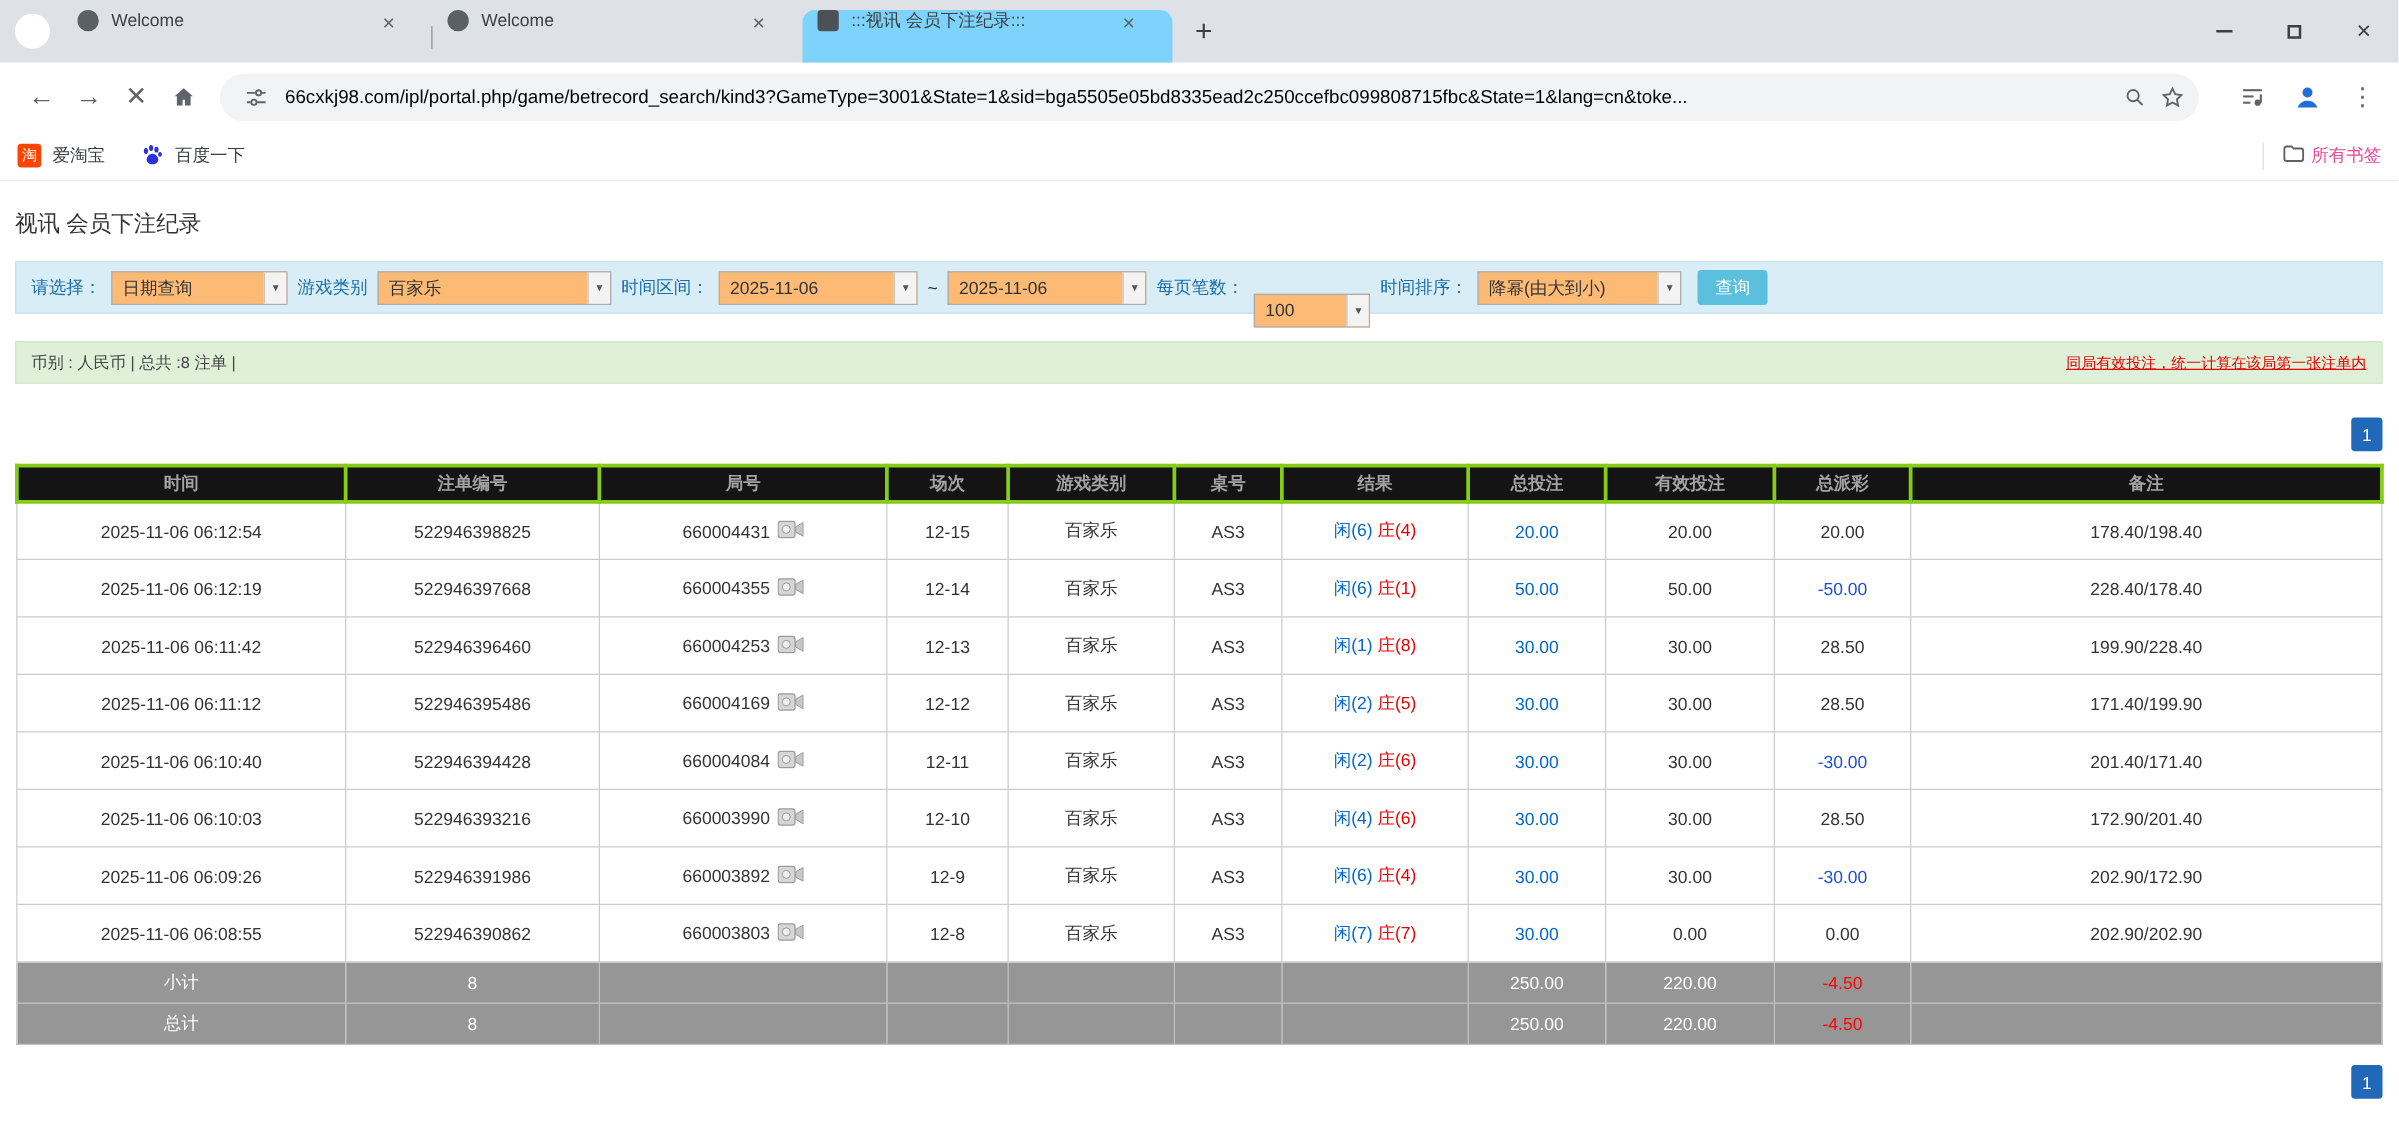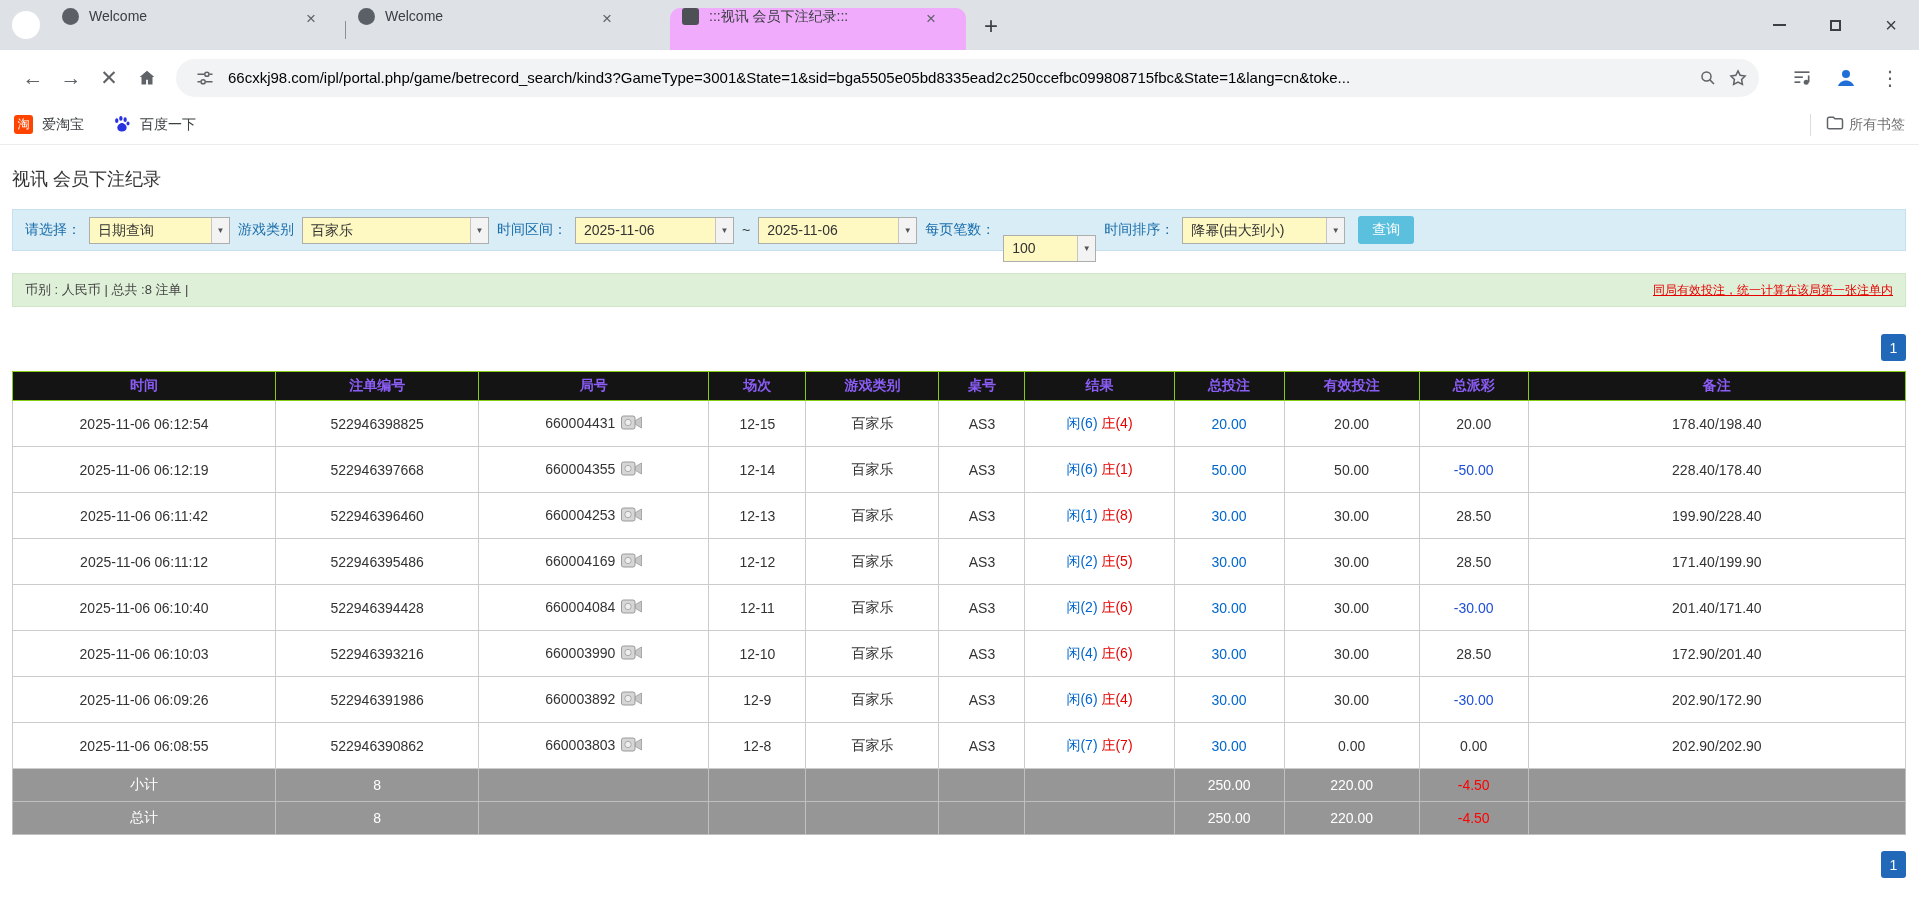--- a/index.html
+++ b/index.html
@@ -8,21 +8,21 @@
     font-family: "Liberation Sans", "DejaVu Sans", sans-serif;
     background: #fff;
     overflow: hidden;
   }
 
   
   .tabbar { height: 50px; background: #dee1e6; position: relative; display: flex; align-items: flex-end; }
   .tab-search-circle { position: absolute; left: 12px; top: 11px; width: 28px; height: 28px; border-radius: 50%; background: #fff; cursor: pointer; }
   .tabs { display: flex; align-items: flex-end; margin-left: 50px; height: 100%; }
   .tab { width: 296px; height: 42px; display: flex; align-items: flex-start; padding: 0 24px 0 12px; border-radius: 10px 10px 0 0; position: relative; cursor: pointer; }
-  .tab.active { background: #f0abfc; margin-left: 28px; }
+  .tab.active { background: #7dd3fc; }
   .tab.sep::after { content: ""; position: absolute; right: 0; top: 13px; width: 1px; height: 18px; background: #8a9097; }
   .favicon { width: 17px; height: 17px; border-radius: 50%; background: #5b6066; margin-right: 10px; flex: none; }
   .favicon.doc { border-radius: 3px; background: #4d5156; }
   .tab-label { flex: 1; font-size: 14px; color: #3c4043; white-space: nowrap; overflow: hidden; }
   .tab-close { width: 22px; height: 22px; display: flex; align-items: center; justify-content: center; font-size: 17px; color: #5f6368; border-radius: 50%; flex: none; cursor: pointer; }
   .newtab-btn { width: 34px; height: 34px; margin: 0 0 7px 8px; display: flex; align-items: center; justify-content: center; font-size: 24px; color: #3c4043; cursor: pointer; }
   .win-controls { position: absolute; right: 0; top: 0; height: 50px; display: flex; }
   .win-btn { width: 56px; height: 100%; display: flex; align-items: center; justify-content: center; cursor: pointer; }
   .min-glyph { width: 13px; height: 2px; background: #3c4043; }
   .max-glyph { width: 11px; height: 11px; border: 2px solid #3c4043; }
@@ -36,45 +36,45 @@
   .addr-icon { width: 30px; height: 30px; display: flex; align-items: center; justify-content: center; flex: none; cursor: pointer; }
   .right-icons { display: flex; align-items: center; gap: 14px; }
   .menu-dots { font-size: 20px; color: #5f6368; }
 
   
   .bookmarksbar { height: 40px; background: #fff; display: flex; align-items: center; padding: 0 14px; border-bottom: 1px solid #ececec; }
   .bookmark { display: flex; align-items: center; gap: 9px; font-size: 14px; color: #3c4043; margin-right: 28px; cursor: pointer; }
   .tb-icon { width: 19px; height: 19px; background: #ff4400; border-radius: 3px; color: #fff; font-size: 12px; display: flex; align-items: center; justify-content: center; flex: none; }
   .bm-spacer { flex: 1; }
   .bm-divider { width: 1px; height: 22px; background: #dcdcdc; margin-right: 14px; }
-  .all-bookmarks { display: flex; align-items: center; gap: 4px; font-size: 14px; color: #737373; cursor: pointer; }
+  .all-bookmarks { display: flex; align-items: center; gap: 4px; font-size: 14px; color: #ec4899; cursor: pointer; }
 
   
   .content { padding: 14px 13px 0 12px; }
   .page-title { font-size: 18px; line-height: 24px; font-weight: 400; color: #333; margin: 8px 0 18px 0; }
 
   .filterbar { height: 42px; background: #d9edf7; border: 1px solid #c7e0ef; display: flex; align-items: center; padding: 0 12px; gap: 8px; }
   .flabel { font-size: 14px; color: #1a6eaa; white-space: nowrap; }
   .tilde { font-size: 14px; color: #333; }
-  .fselect { display: flex; align-items: stretch; height: 27px; background: #fef9c3; border: 1px solid #adadad; font-size: 14px; color: #333; cursor: pointer; flex: none; }
+  .fselect { display: flex; align-items: stretch; height: 27px; background: #fdba74; border: 1px solid #adadad; font-size: 14px; color: #333; cursor: pointer; flex: none; }
   .fselect .val { padding: 4px 8px 0 8px; flex: 1; white-space: nowrap; overflow: hidden; }
   .fselect .arrow { width: 18px; border-left: 1px solid #c5c5c5; background: #f3f3f3; display: flex; align-items: center; justify-content: center; font-size: 8px; color: #555; }
   .w1 { width: 141px; } .w2 { width: 187px; } .w3 { width: 159px; } .w4 { width: 93px; margin-top: 36px; } .w5 { width: 163px; }
   .search-btn { height: 28px; padding: 0 14px; background: #5bc0de; color: #fff; border: none; border-radius: 3px; font-size: 14px; margin-left: 5px; cursor: pointer; font-family: inherit; }
 
   .infobar { margin-top: 22px; height: 34px; background: #dff0d8; border: 1px solid #d0e6c8; display: flex; align-items: center; justify-content: space-between; padding: 0 12px; }
   .info-left { font-size: 13px; color: #444; }
   .info-right { font-size: 12px; color: #e60000; text-decoration: underline; }
 
   .pagerow { display: flex; justify-content: flex-end; margin: 27px 0 10px; }
   .pagerow.bottom { margin: 16px 0 0; }
   .page-btn { min-width: 25px; height: 27px; padding: 0 8px; background: #2268b8; color: #fff; font-size: 14px; display: flex; align-items: center; justify-content: center; border-radius: 3px; cursor: pointer; }
 
   table.bets { width: 100%; border-collapse: collapse; table-layout: fixed; font-size: 14px; color: #333; }
-  .bets th { background: #141414; color: #8b5cf6; font-weight: bold; height: 29px; border: 1px solid #84cc16; font-size: 14px; text-align: center; margin-top: 23px; }
+  .bets th { background: #141414; color: #a3a3a3; font-weight: bold; height: 29px; border: 3px solid #84cc16; font-size: 14px; text-align: center; margin-top: 23px; }
   .bets tbody td { height: 46px; border: 1px solid #ccc; text-align: center; background: #fff; overflow: hidden; }
   .bets tfoot td { height: 33px; background: #969696; color: #fff; border: 1px solid #c0c0c0; text-align: center; }
   .rp { color: #0066cc; }
   .rb { color: #e60000; }
   .betlink { color: #0066cc; text-decoration: none; cursor: pointer; }
   .neg { color: #1d4ed8; }
   .bets tfoot .neg { color: #ff0000; }
   .cam { display: inline-block; vertical-align: middle; margin-left: 6px; cursor: pointer; }
   .round { vertical-align: middle; }
 </style>

